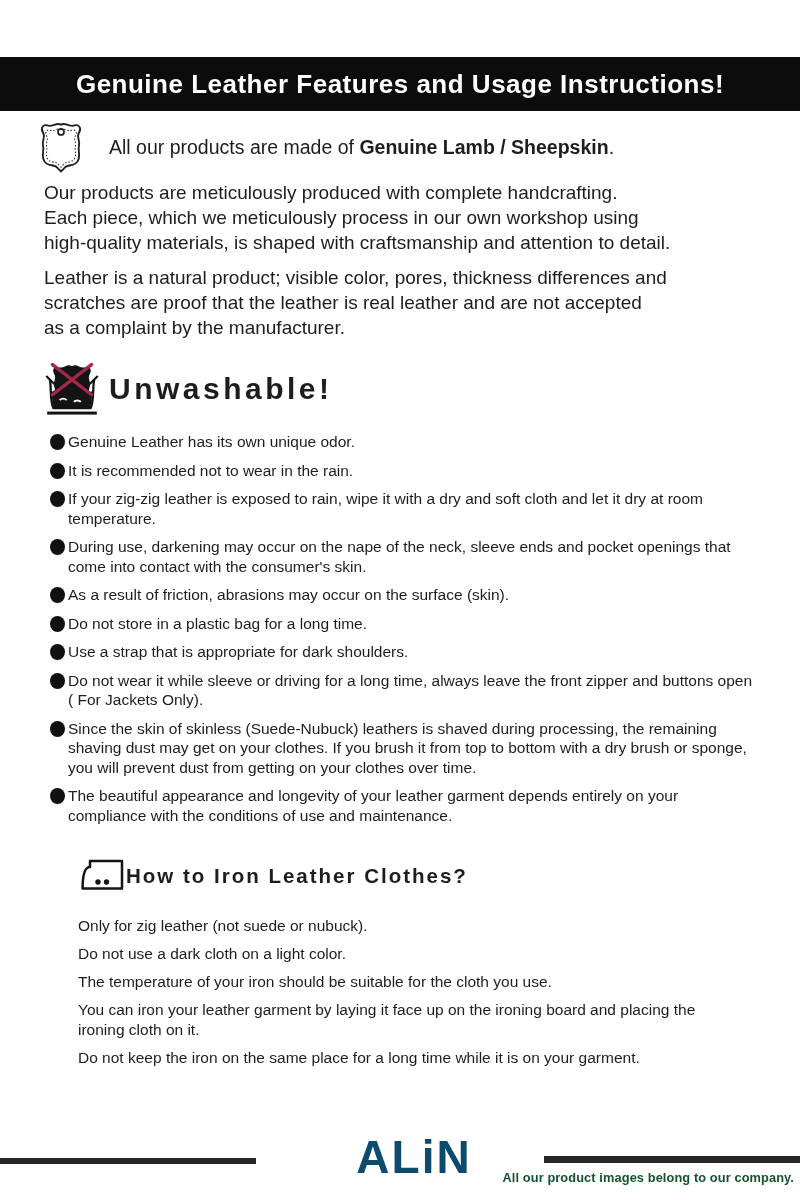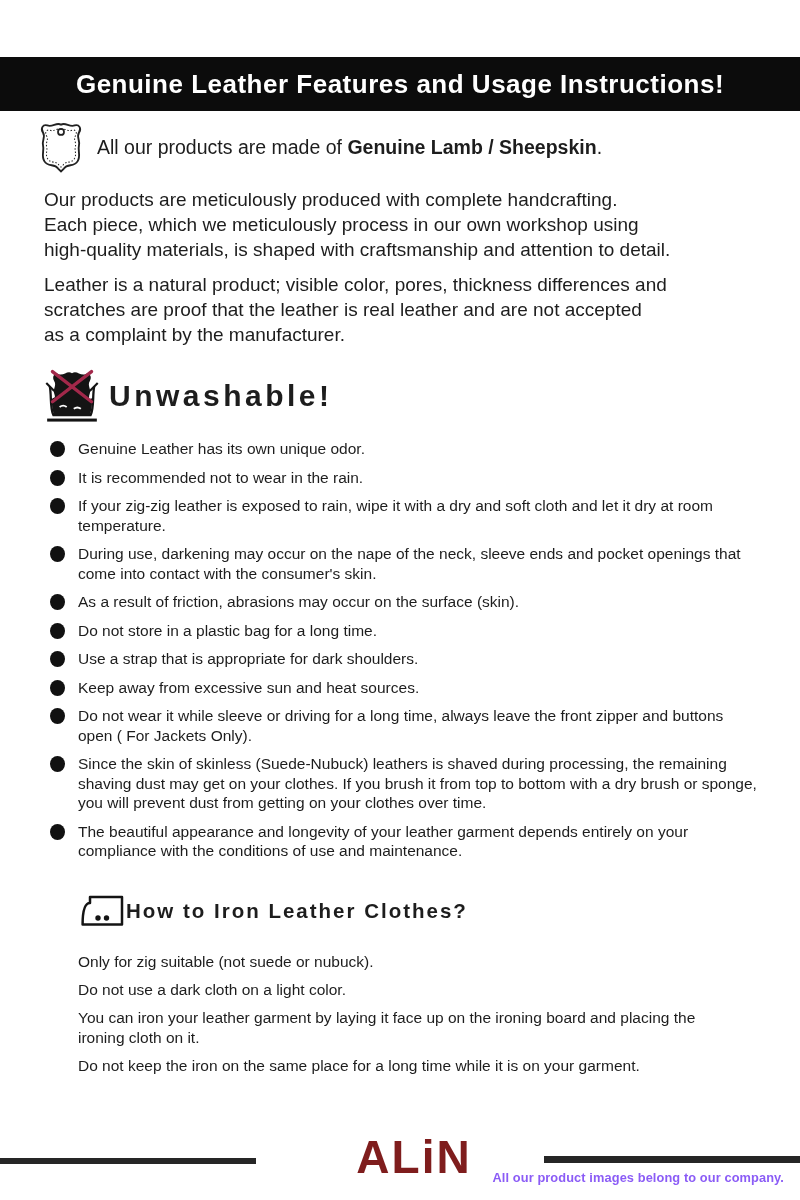--- a/index.html
+++ b/index.html
@@ -4,43 +4,43 @@
 <style>
   html,body{margin:0;padding:0;background:#ffffff;}
   .page{
     width:800px;height:1200px;position:relative;overflow:hidden;background:#fff;
     color:#1d1d1d;font-family:"Liberation Sans",sans-serif;margin:0 auto;
   }
   
   .header-bar{margin-top:57px;height:54px;background:#0c0c0c;display:flex;align-items:center;justify-content:center;}
   .header-bar .title{color:#ffffff;font-size:26px;font-weight:700;letter-spacing:.5px;margin:0;white-space:nowrap;}
   
-  .intro{display:flex;align-items:center;gap:13px;margin:9px 30px 0 38px;}
+  .intro{display:flex;align-items:center;gap:25px;margin:9px 30px 0 38px;}
   .intro-text{font-size:19.5px;}
   .intro-text b{font-weight:700;}
   
   .para{margin:10px 44px 0 44px;font-size:19px;line-height:25px;}
-  .para.first{margin-top:13px;}
+  .para.first{margin-top:6px;}
   
   .unwash-head{display:flex;align-items:center;gap:5px;margin:21px 40px 0 40px;}
   .unwash-title{font-size:30px;font-weight:800;letter-spacing:3.5px;white-space:nowrap;}
   .bullets{list-style:none;margin:16px 40px 0 50px;padding:0;}
-  .bullet-item{display:flex;gap:13px;margin-bottom:9px;font-size:15.5px;line-height:19.5px;}
+  .bullet-item{display:flex;gap:3px;margin-bottom:9px;font-size:15.5px;line-height:19.5px;}
   .bullet-item .dot{width:15px;height:16px;border-radius:50%;background:#111;flex:0 0 15px;margin-top:2px;}
   .bullet-item .txt{max-width:700px;}
   
   .iron-head{display:flex;align-items:center;margin:32px 40px 0 80px;}
   .iron-title{font-size:20.5px;font-weight:700;letter-spacing:2px;white-space:nowrap;}
   .iron-list{margin:22px 60px 0 78px;padding:0;list-style:none;font-size:15.5px;line-height:20px;}
   .iron-item{margin-bottom:8px;max-width:650px;}
   
   .footer-line-left{position:absolute;left:0;top:1158px;width:256px;height:6px;background:#262626;}
   .footer-line-right{position:absolute;right:0;top:1156px;width:256px;height:7px;background:#262626;}
-  .footer-logo{position:absolute;left:0;right:0;top:1130px;text-align:center;font-size:46px;font-weight:700;letter-spacing:2px;color:#7f1d1d;margin-left:28px;}
-  .footer-note{position:absolute;right:16px;top:1170px;font-size:12.8px;font-weight:700;color:#8b5cf6;letter-spacing:.1px;}
+  .footer-logo{position:absolute;left:0;right:0;top:1130px;text-align:center;font-size:46px;font-weight:700;letter-spacing:2px;color:#0c4a6e;margin-left:28px;}
+  .footer-note{position:absolute;right:6px;top:1170px;font-size:12.8px;font-weight:700;color:#14532d;letter-spacing:.1px;}
   .ico{display:block;flex:0 0 auto;}
 </style>
 </head>
 <body>
 
 <div class="page">
 
   <div class="header-bar">
     <h1 class="title">Genuine Leather Features and Usage Instructions!</h1>
   </div>
@@ -111,24 +111,20 @@
       <li class="bullet-item">
         <span class="dot"></span>
         <span class="txt">Do not store in a plastic bag for a long time.</span>
       </li>
 
       <li class="bullet-item">
         <span class="dot"></span>
         <span class="txt">Use a strap that is appropriate for dark shoulders.</span>
       </li>
 
-      <li class="bullet-item">
-        <span class="dot"></span>
-        <span class="txt">Keep away from excessive sun and heat sources.</span>
-      </li>
 
       <li class="bullet-item">
         <span class="dot"></span>
         <span class="txt">Do not wear it while sleeve or driving for a long time, always leave the front zipper and buttons open ( For Jackets Only).</span>
       </li>
 
       <li class="bullet-item">
         <span class="dot"></span>
         <span class="txt">Since the skin of skinless (Suede-Nubuck) leathers is shaved during processing, the remaining shaving dust may get on your clothes. If you brush it from top to bottom with a dry brush or sponge, you will prevent dust from getting on your clothes over time.</span>
       </li>
@@ -143,25 +139,26 @@
     <svg class="ico" width="46" height="37" viewBox="0 0 46 36">
       <path d="M10 3.5 H42 V31 H2.6 C2.6 18 5 9.5 10 9.5 Z" fill="none" stroke="#141414" stroke-width="2.5" stroke-linejoin="round"></path>
       <circle cx="18" cy="24.5" r="2.7" fill="#141414"></circle>
       <circle cx="26.5" cy="24.5" r="2.7" fill="#141414"></circle>
     </svg>
     <div class="iron-title">How to Iron Leather Clothes?</div>
   </div>
 
   <ul class="iron-list">
 
-      <li class="iron-item">Only for zig suitable (not suede or nubuck).</li>
+      <li class="iron-item">Only for zig leather (not suede or nubuck).</li>
 
 
       <li class="iron-item">Do not use a dark cloth on a light color.</li>
 
+      <li class="iron-item">The temperature of your iron should be suitable for the cloth you use.</li>
 
       <li class="iron-item">You can iron your leather garment by laying it face up on the ironing board and placing the ironing cloth on it.</li>
 
       <li class="iron-item">Do not keep the iron on the same place for a long time while it is on your garment.</li>
     </ul>
 
   <div class="footer-line-left"></div>
   <div class="footer-logo">ALiN</div>
   <div class="footer-line-right"></div>
   <div class="footer-note">All our product images belong to our company.</div>

